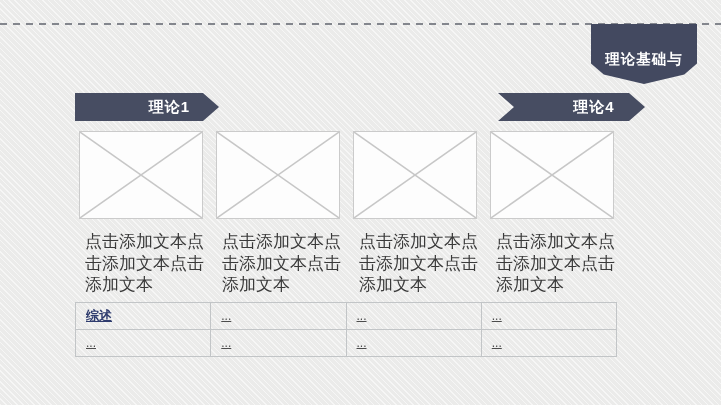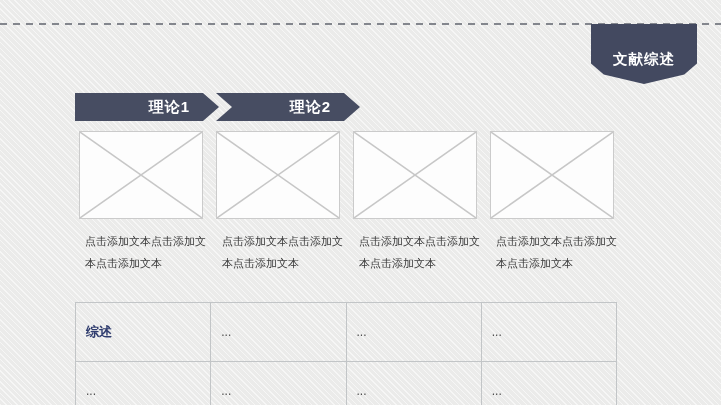--- a/index.html
+++ b/index.html
@@ -27,50 +27,50 @@
   .arrow.first{clip-path:polygon(0 0,calc(100% - 16px) 0,100% 50%,calc(100% - 16px) 100%,0 100%);}
   .arrow.notched{clip-path:polygon(0 0,calc(100% - 16px) 0,100% 50%,calc(100% - 16px) 100%,0 100%,16px 50%);}
   .arrow .lbl{display:block;letter-spacing:1px;margin-left:45px;}
   .imgbox{
     position:absolute;top:131px;width:124px;height:88px;
     background:#fdfdfd;border:1px solid #cbcbcb;box-sizing:border-box;
   }
   .imgbox svg{display:block;width:100%;height:100%;}
   .ph-text{
     position:absolute;top:231px;width:122px;
-    font-size:11px;line-height:21.5px;color:#3a3a3a;
+    font-size:17px;line-height:21.5px;color:#3a3a3a;
     word-break:break-all;text-align:left;
   }
   .sum-table{
     position:absolute;left:75px;top:302px;width:542px;height:47px;
     border-collapse:collapse;table-layout:fixed;
   }
   .sum-table td{
     border:1px solid #c2c5c7;font-size:12px;color:#4c4c4c;
-    padding:18px 10px;vertical-align:middle;height:22px;
+    padding:2px 10px;vertical-align:middle;height:22px;text-decoration:underline;
   }
   .sum-table td.head{color:#2f3c6e;font-weight:bold;font-size:13px;}
 </style>
 </head>
 <body>
 
 <div class="stage">
 
   <div class="dashed-line"></div>
 
   <div class="badge">
     <br>
-    <span>文献综述</span>
+    <span>理论基础与</span>
   </div>
 
   <div class="arrow first" style="left:75px;width:144px;">
     <span class="lbl">理论1</span>
   </div>
-  <div class="arrow notched" style="left:216px;width:144px;">
-    <span class="lbl">理论2</span>
+  <div class="arrow notched" style="left:498px;width:147px;">
+    <span class="lbl">理论4</span>
   </div>
 
   <div class="imgbox" style="left:79px;">
     <svg viewBox="0 0 124 88" preserveAspectRatio="none">
       <line x1="0" y1="0" x2="124" y2="88" stroke="#c7c7c7" stroke-width="1.5"></line>
       <line x1="124" y1="0" x2="0" y2="88" stroke="#c7c7c7" stroke-width="1.5"></line>
     </svg>
   </div>
   <div class="imgbox" style="left:216px;">
     <svg viewBox="0 0 124 88" preserveAspectRatio="none">

